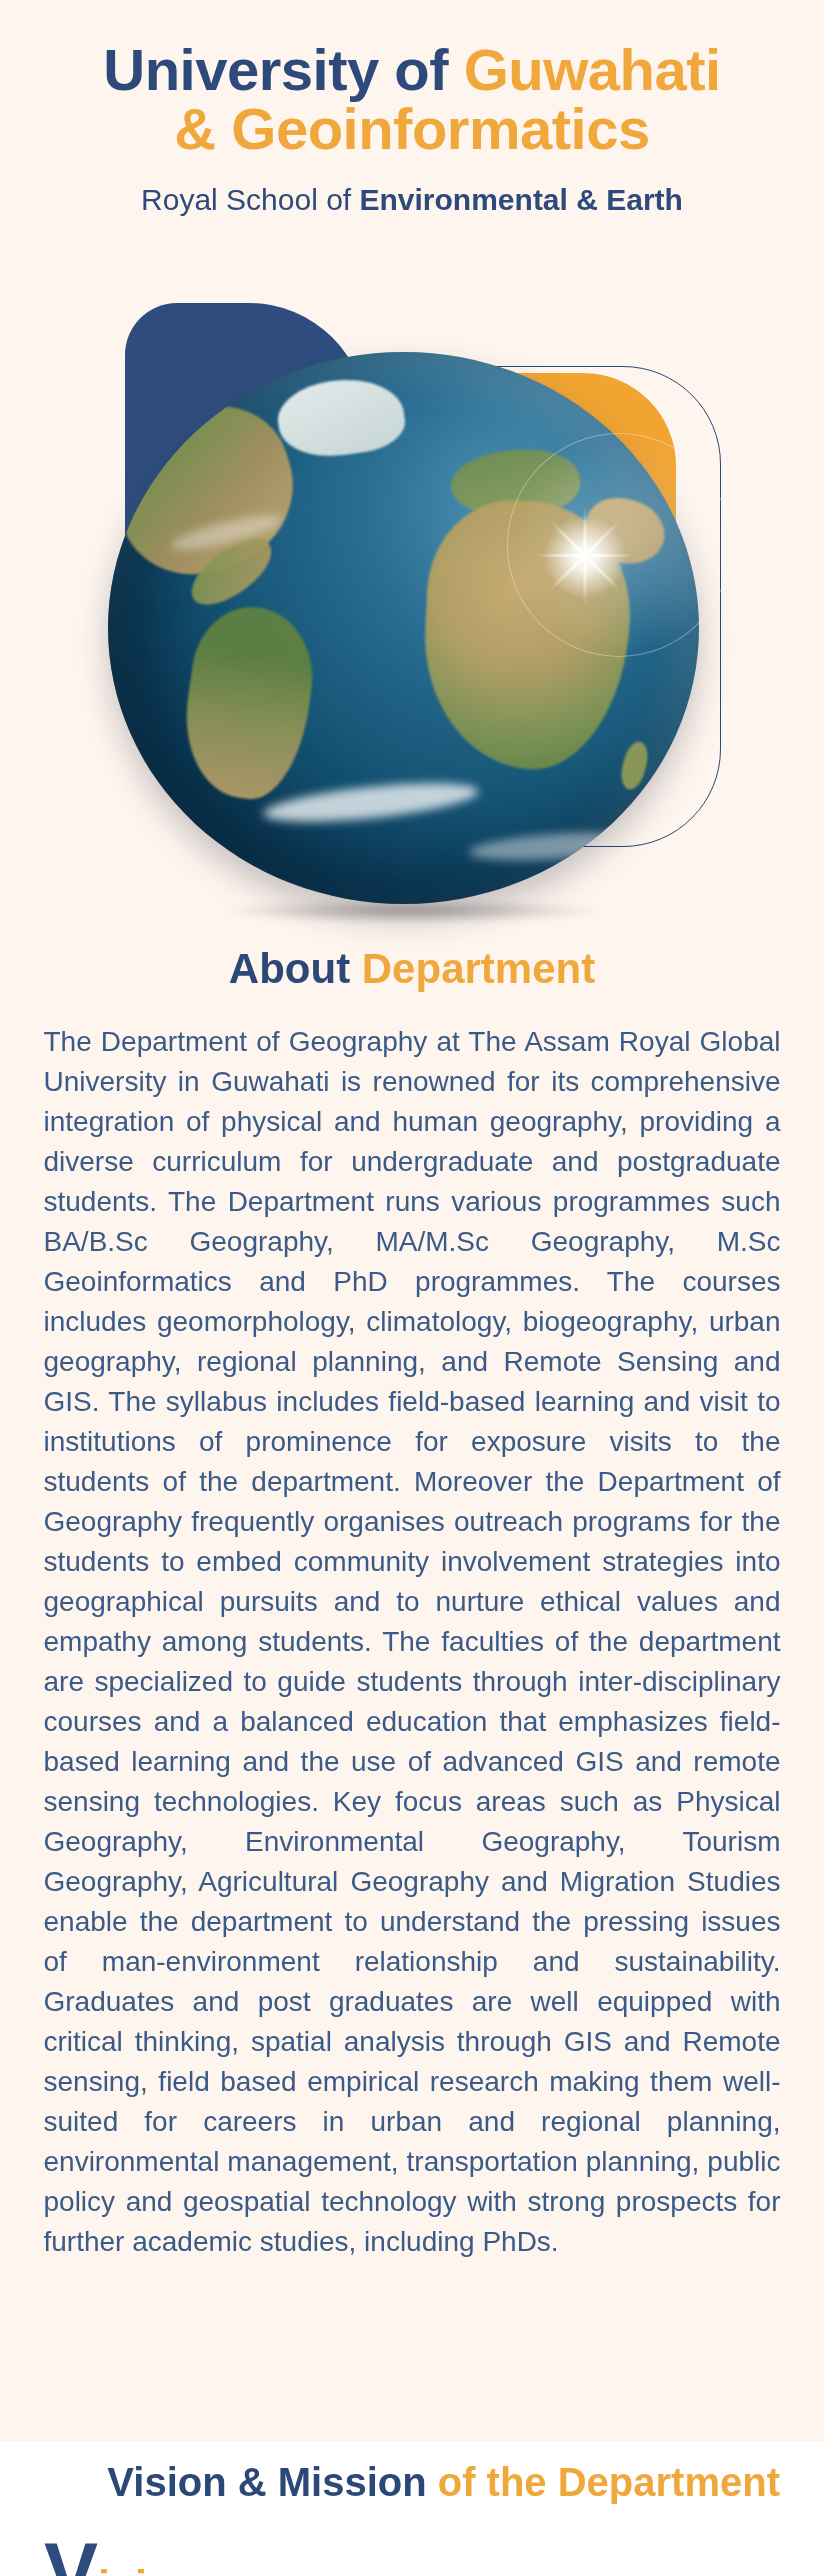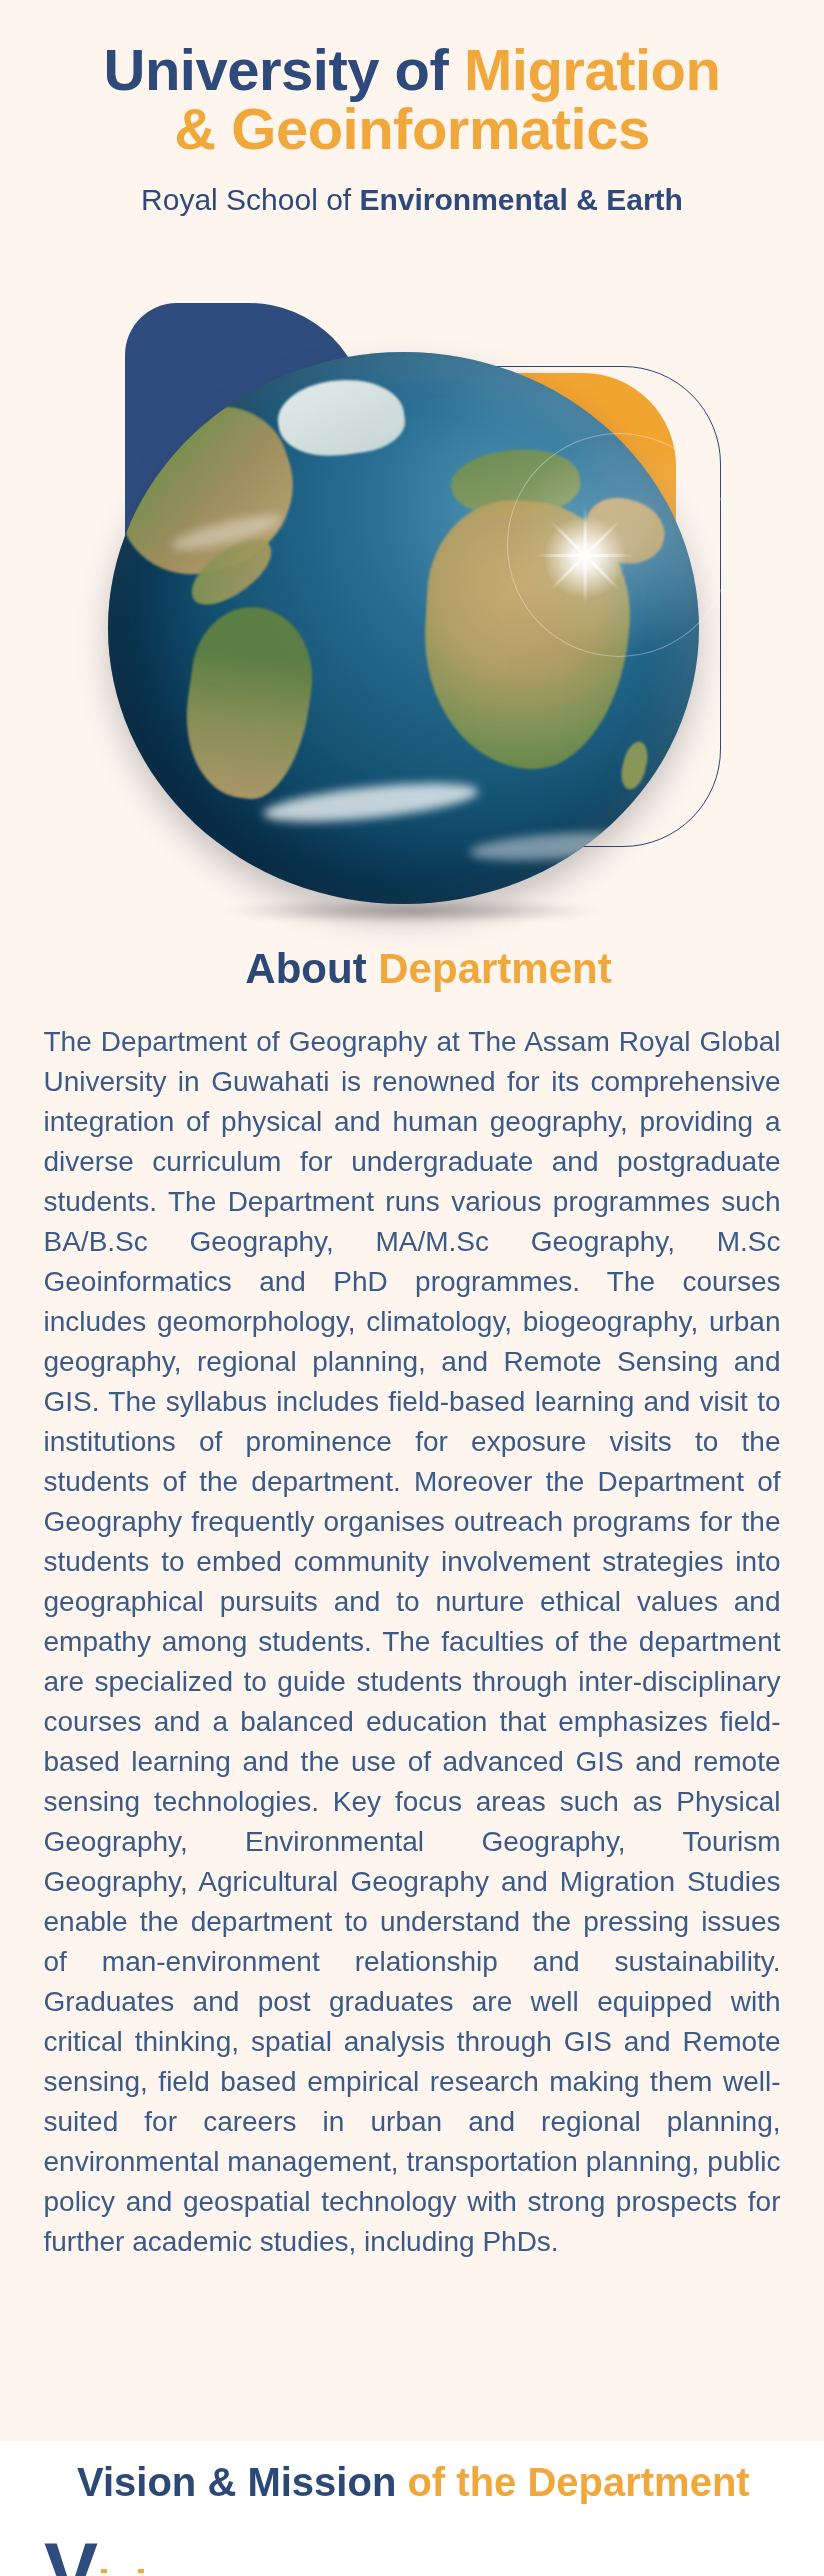--- a/index.html
+++ b/index.html
@@ -53,40 +53,40 @@
     border:1.5px solid rgba(255,255,255,.35);
     background:radial-gradient(circle at 50% 50%, rgba(255,255,255,.25), rgba(255,255,255,0) 70%);}
   .flare{position:absolute; left:536px; top:209px; width:98px; height:98px; border-radius:50%;
     background:radial-gradient(circle, #ffffff 0%, rgba(255,255,255,.85) 18%, rgba(255,255,255,0) 60%);}
   .ray{position:absolute; left:536px; top:255px; width:98px; height:3.1px; background:linear-gradient(90deg,transparent,#fff,transparent);}
   .ray.v{transform:rotate(90deg);} .ray.d1{transform:rotate(45deg);} .ray.d2{transform:rotate(-45deg);}
   .globe-shadow{position:absolute; left:216px; top:600px; width:392px; height:24px; border-radius:50%;
     background:radial-gradient(ellipse at center, rgba(60,55,60,.38), rgba(60,55,60,0) 70%); filter:blur(3.1px);}
   
   .about{height:1513px; overflow:hidden; text-align:center;}
-  .h2{font-size:42px; font-weight:800; color:#2b4877; letter-spacing:0;padding-left:33px;}
+  .h2{font-size:42px; font-weight:800; color:#2b4877; letter-spacing:0;}
   .h2 .orange{color:#f0a83c; font-weight:600;}
   .about .h2{margin:17px 0 0 0;}
   .about-body{width:737px; margin:29px auto 0; font-size:28px; line-height:40px; font-weight:400;
     text-align:justify; color:#3a5a88;}
   
   .vm{height:810px; overflow:hidden; background:#ffffff; padding:18.5px 44px 0; box-sizing:border-box;}
-  .vm .h2{text-align:left; font-size:40px;}
+  .vm .h2{text-align:right; font-size:40px;}
   .lockup{display:flex; align-items:baseline; margin-top:27px;}
   .lockup .big{font-size:81px; line-height:1; font-weight:600; color:#2e4d7e;}
   .lockup .rest{font-size:43px; line-height:1; font-weight:600; color:#f0a83c; letter-spacing:0.5px;}
 </style>
 </head>
 <body>
 
 <div class="page">
 
   <div class="header">
     <div class="title">
-      <div><span>University of </span><span class="orange">Migration</span></div>
+      <div><span>University of </span><span class="orange">Guwahati</span></div>
       <div class="orange">&amp; Geoinformatics</div>
     </div>
     <div class="subtitle">
       <div><span>Royal School of </span><b>Environmental &amp; Earth</b></div>
     </div>
   </div>
 
   <div class="globe-art">
     <div class="shape-blue"></div>
     <div class="shape-outline"></div>

